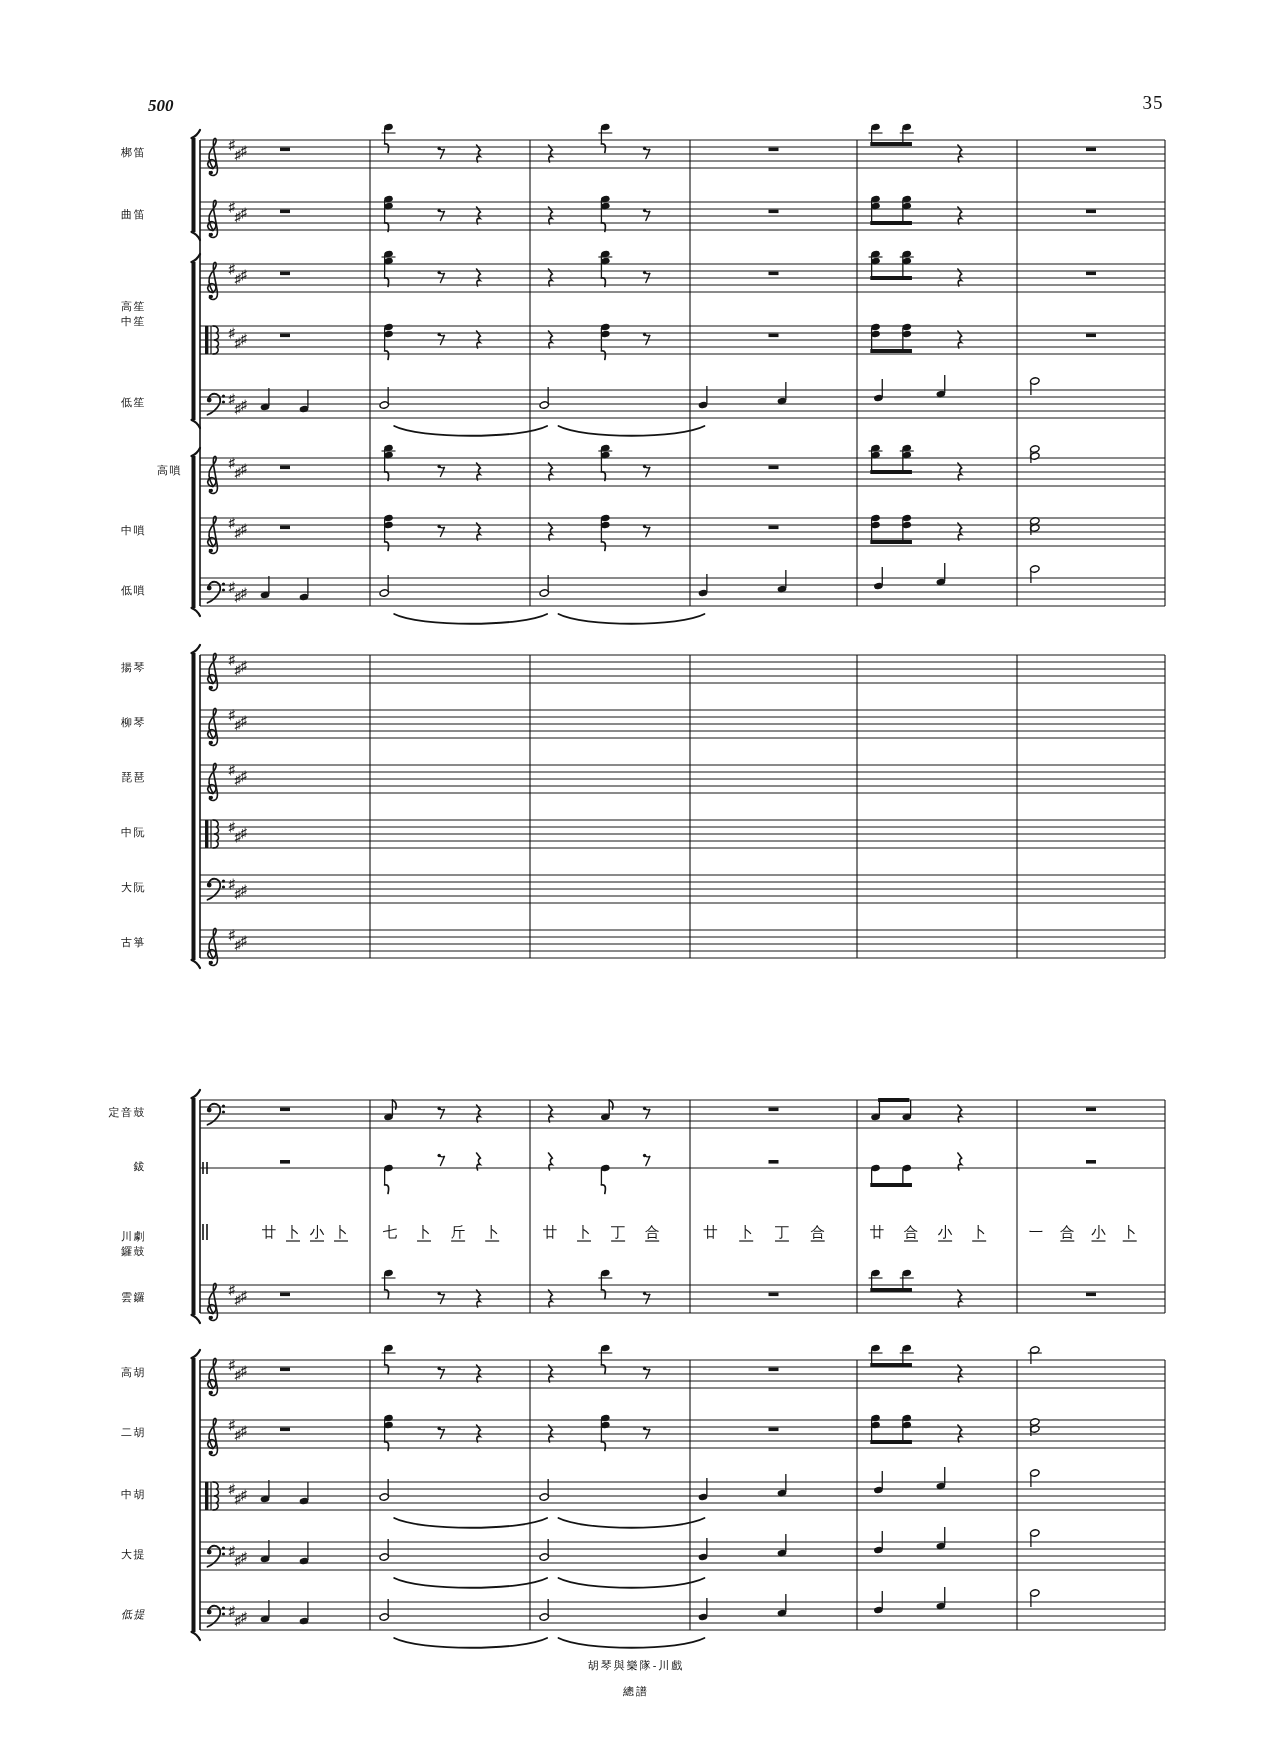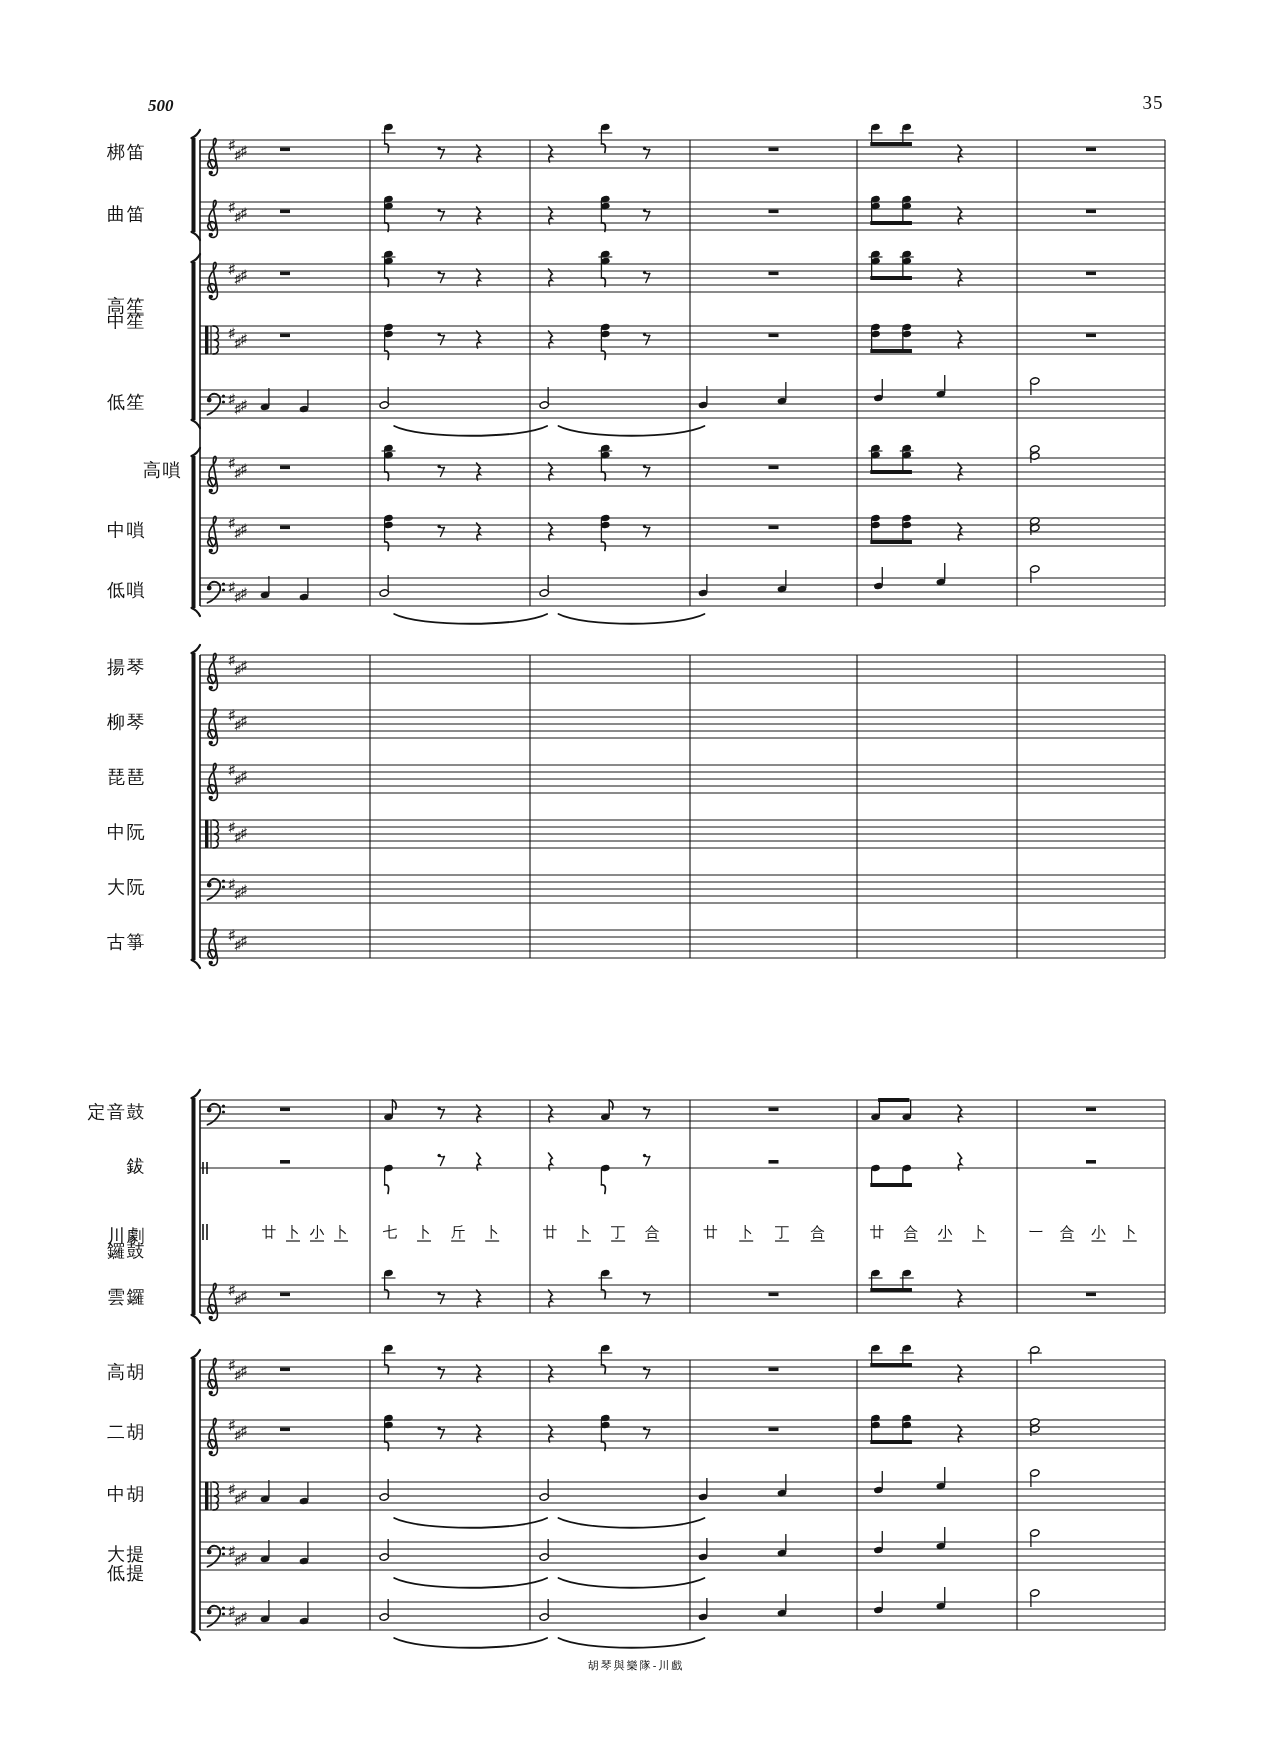--- a/index.html
+++ b/index.html
@@ -2,21 +2,21 @@
 <html><head>
 <meta charset="utf-8">
 <style>
   html,body{margin:0;padding:0;background:#e8e8e8;}
   .page{position:relative;width:1272px;height:1744px;background:#ffffff;
         font-family:"Liberation Sans", sans-serif;color:#141414;overflow:hidden;}
   .tempo{position:absolute;left:148px;top:96px;font:italic 600 17px "Liberation Serif", serif;}
   .pagenum{position:absolute;left:1128px;top:92px;width:50px;text-align:center;
            font:400 19px "Liberation Serif", serif;letter-spacing:1px;}
   .stafflabel{position:absolute;left:0;width:146px;text-align:right;
-              font-size:18px;letter-spacing:1.5px;white-space:pre-line;line-height:15px;}
+              font-size:11px;letter-spacing:1.5px;white-space:pre-line;line-height:15px;}
   .footer{position:absolute;left:336px;width:600px;text-align:center;font-size:11px;letter-spacing:2px;}
   svg{position:absolute;left:0;top:0;}
 </style>
 </head>
 <body>
 
 <div class="page">
   <div class="tempo">500</div>
   <div class="pagenum">35</div>
   <svg id="score" width="1272" height="1744" viewBox="0 0 1272 1744">
@@ -907,16 +907,17 @@
       <div class="stafflabel" style="top: 935px;">古箏</div>
       <div class="stafflabel" style="top: 1105px;">定音鼓</div>
       <div class="stafflabel" style="top: 1159px;">鈸</div>
       <div class="stafflabel" style="top: 1217px; margin-top: 12px;">川劇
 鑼鼓</div>
       <div class="stafflabel" style="top: 1290px;">雲鑼</div>
       <div class="stafflabel" style="top: 1365px;">高胡</div>
       <div class="stafflabel" style="top: 1425px;">二胡</div>
       <div class="stafflabel" style="top: 1487px;">中胡</div>
       <div class="stafflabel" style="top: 1547px;">大提</div>
-      <div class="stafflabel" style="top: 1566px;">低提</div>
+      <div class="stafflabel" style="top: 1607px; font-style: italic;">低提</div>
     </div>
   <div class="footer" style="top:1658px">胡琴與樂隊-川戲</div>
+  <div class="footer" style="top:1684px">總譜</div>
 </div>
 
 </body></html>

